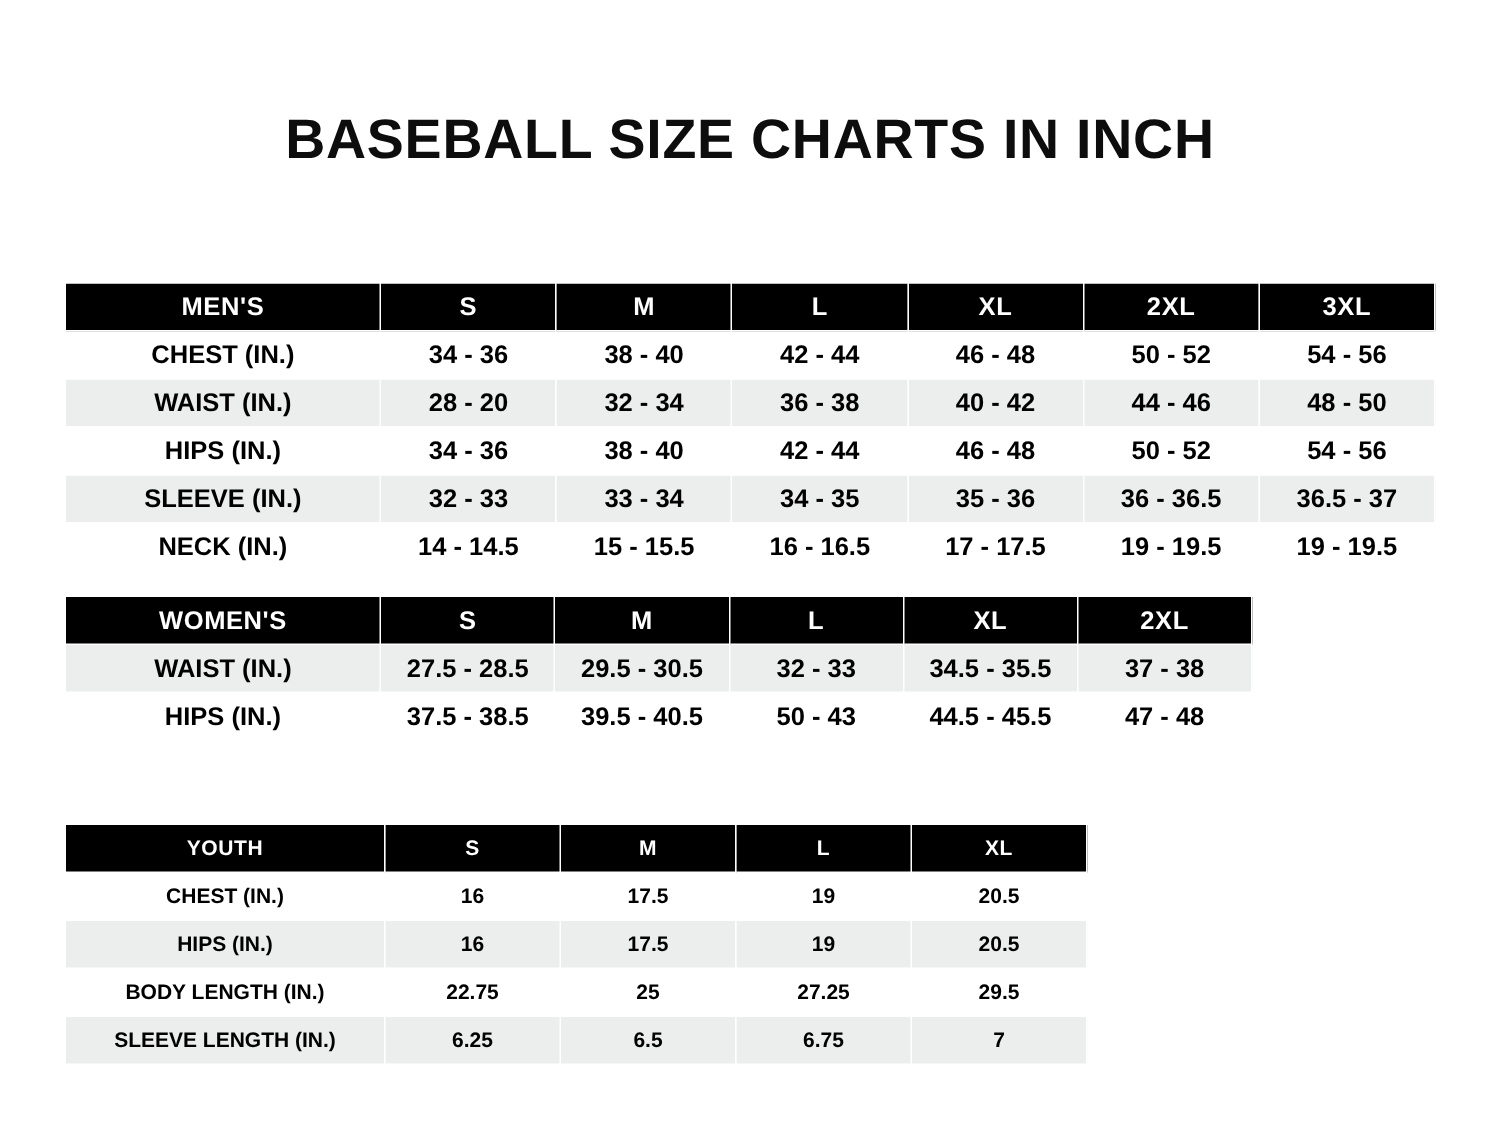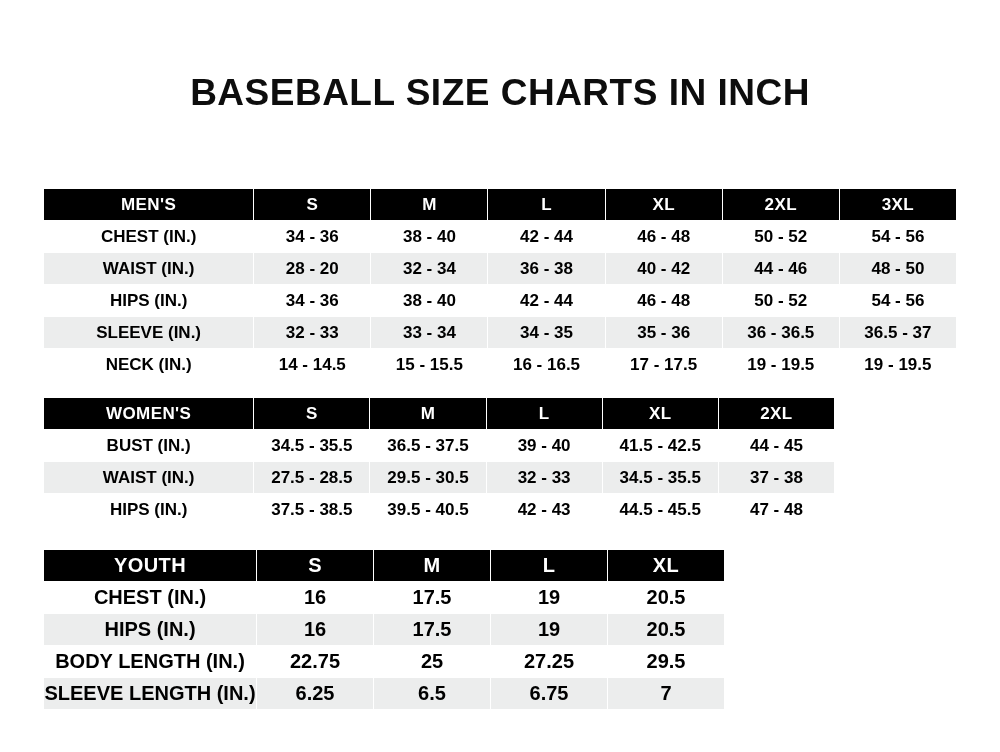--- a/index.html
+++ b/index.html
@@ -90,21 +90,21 @@
   
   #youth-table {
     position: absolute;
     top: 549px;
     left: 43px;
     width: 680px;
   }
   #youth-table col.c-label { width: 213px; }
   #youth-table col.c-size  { width: 117px; }
 
-  #youth-table td, #youth-table th { font-size: 20px; }
+  #youth-table td, #youth-table th { font-size: 14px; }
 </style>
 </head>
 <body>
 
 <div class="page">
 
   <div class="title">BASEBALL SIZE CHARTS IN INCH</div>
 
   <table id="mens-table">
     <colgroup>
@@ -189,41 +189,33 @@
       <tr class="hdr-row">
         <th class="label-cell">WOMEN'S</th>
         <th>S</th>
         <th>M</th>
         <th>L</th>
         <th>XL</th>
         <th>2XL</th>
       </tr>
     </thead>
     <tbody>
-      <tr class="row-light">
-        <td class="label-cell">BUST (IN.)</td>
-        <td>34.5 - 35.5</td>
-        <td>36.5 - 37.5</td>
-        <td>39 - 40</td>
-        <td>41.5 - 42.5</td>
-        <td>44 - 45</td>
-      </tr>
       <tr class="row-gray">
         <td class="label-cell">WAIST (IN.)</td>
         <td>27.5 - 28.5</td>
         <td>29.5 - 30.5</td>
         <td>32 - 33</td>
         <td>34.5 - 35.5</td>
         <td>37 - 38</td>
       </tr>
       <tr class="row-light">
         <td class="label-cell">HIPS (IN.)</td>
         <td>37.5 - 38.5</td>
         <td>39.5 - 40.5</td>
-        <td>42 - 43</td>
+        <td>50 - 43</td>
         <td>44.5 - 45.5</td>
         <td>47 - 48</td>
       </tr>
     </tbody>
   </table>
 
   <table id="youth-table">
     <colgroup>
       <col class="c-label">
         <col class="c-size">

